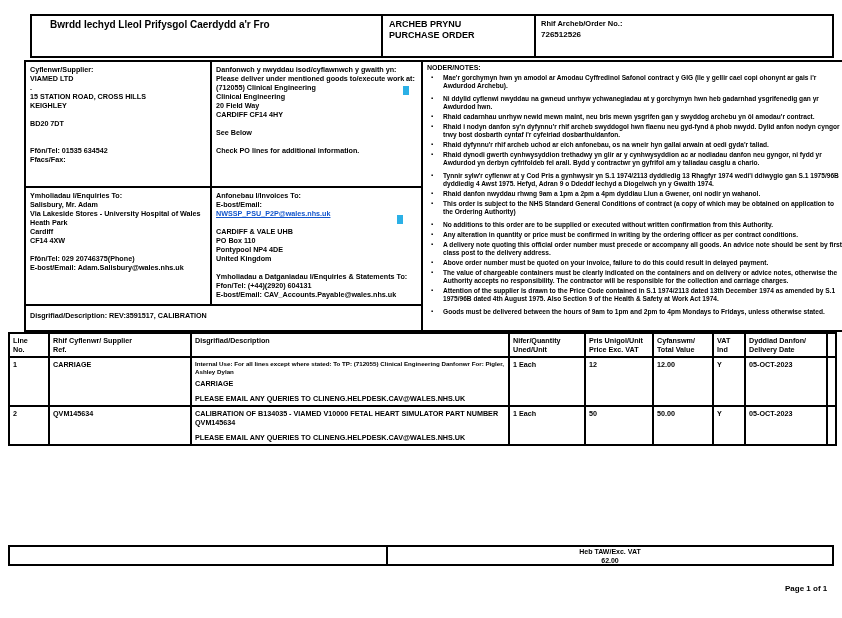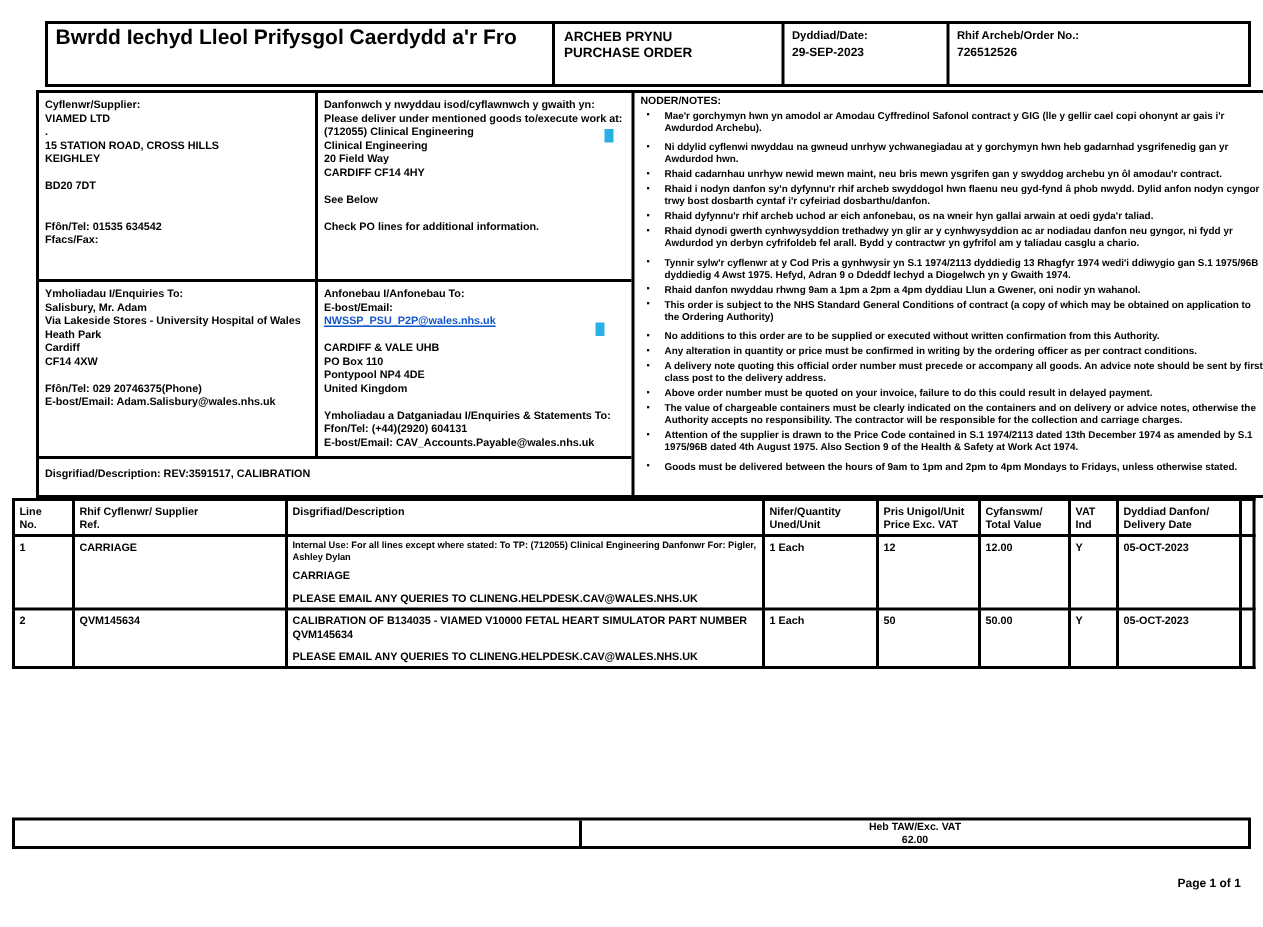--- a/index.html
+++ b/index.html
@@ -1,21 +1,21 @@
 <!DOCTYPE html>
 <html><head>
 <meta charset="utf-8">
 <style>
   html,body{margin:0;padding:0;}
   .page{position:relative;width:842px;height:618px;background:#ffffff;color:#000;
         font-family:"Liberation Sans",sans-serif;font-weight:bold;overflow:hidden;}
 
   
   .header-box{position:absolute;left:30px;top:14px;width:804px;height:44px;border:2px solid #000;display:flex;box-sizing:border-box;}
-  .hb-board{width:336px;padding:3px 5px;font-size:14px;line-height:11px;box-sizing:border-box;}
+  .hb-board{width:336px;padding:3px 5px;font-size:10px;line-height:11px;box-sizing:border-box;margin-left:13px;}
   .hb-title{width:153px;border-left:2px solid #000;padding:3px 6px;font-size:9px;line-height:11px;box-sizing:border-box;}
   .hb-date{width:110px;border-left:2px solid #000;padding:3px 5px;font-size:7.5px;line-height:9px;box-sizing:border-box;}
   .hb-order{flex:1;border-left:2px solid #000;padding:3px 5px;font-size:7.5px;line-height:9px;box-sizing:border-box;}
   .hb-val{font-size:8px;margin-top:2px;}
 
   
   .body-box{position:absolute;left:24px;top:60px;width:826px;height:272px;border:2px solid #000;display:flex;box-sizing:border-box;}
   .bl{width:395px;display:grid;grid-template-columns:186px 209px;grid-template-rows:126px 1fr 26px;box-sizing:border-box;}
   .cell{padding:3px 4px;font-size:7.2px;line-height:9px;box-sizing:border-box;overflow:hidden;}
   .c-supplier{grid-column:1;grid-row:1;border-right:2px solid #000;border-bottom:2px solid #000;}
@@ -63,24 +63,20 @@
 <div class="page">
 
   <div class="header-box">
     <div class="hb-board">
       <div>Bwrdd Iechyd Lleol Prifysgol Caerdydd a'r Fro</div>
     </div>
     <div class="hb-title">
       <div>ARCHEB PRYNU</div>
       <div>PURCHASE ORDER</div>
     </div>
-    <div class="hb-date">
-      <div>Dyddiad/Date:</div>
-      <div class="hb-val">29-SEP-2023</div>
-    </div>
     <div class="hb-order">
       <div>Rhif Archeb/Order No.:</div>
       <div class="hb-val">726512526</div>
     </div>
   </div>
 
   <div class="body-box">
     <div class="bl">
       <div class="cell c-supplier">
         <div class="ln">Cyflenwr/Supplier:</div>
@@ -113,21 +109,21 @@
         <div>Via Lakeside Stores - University Hospital of Wales</div>
         <div class="ln">Heath Park</div>
         <div class="ln">Cardiff</div>
         <div class="ln">CF14 4XW</div>
         <div class="sp"></div>
         <div class="ln">Ffôn/Tel: 029 20746375(Phone)</div>
         <div class="ln">E-bost/Email: Adam.Salisbury@wales.nhs.uk</div>
       </div>
 
       <div class="cell c-inv">
-        <div class="ln">Anfonebau I/Anfonebau To:</div>
+        <div class="ln">Anfonebau I/Invoices To:</div>
         <div class="ln">E-bost/Email:</div>
         <div class="ln"><a class="link">NWSSP_PSU_P2P@wales.nhs.uk</a></div>
         <div class="sp"></div>
         <div class="ln">CARDIFF &amp; VALE UHB</div>
         <div class="ln">PO Box 110</div>
         <div class="ln">Pontypool NP4 4DE</div>
         <div class="ln">United Kingdom</div>
         <div class="sp"></div>
         <div class="ln">Ymholiadau a Datganiadau I/Enquiries &amp; Statements To:</div>
         <div class="ln">Ffon/Tel: (+44)(2920) 604131</div>

